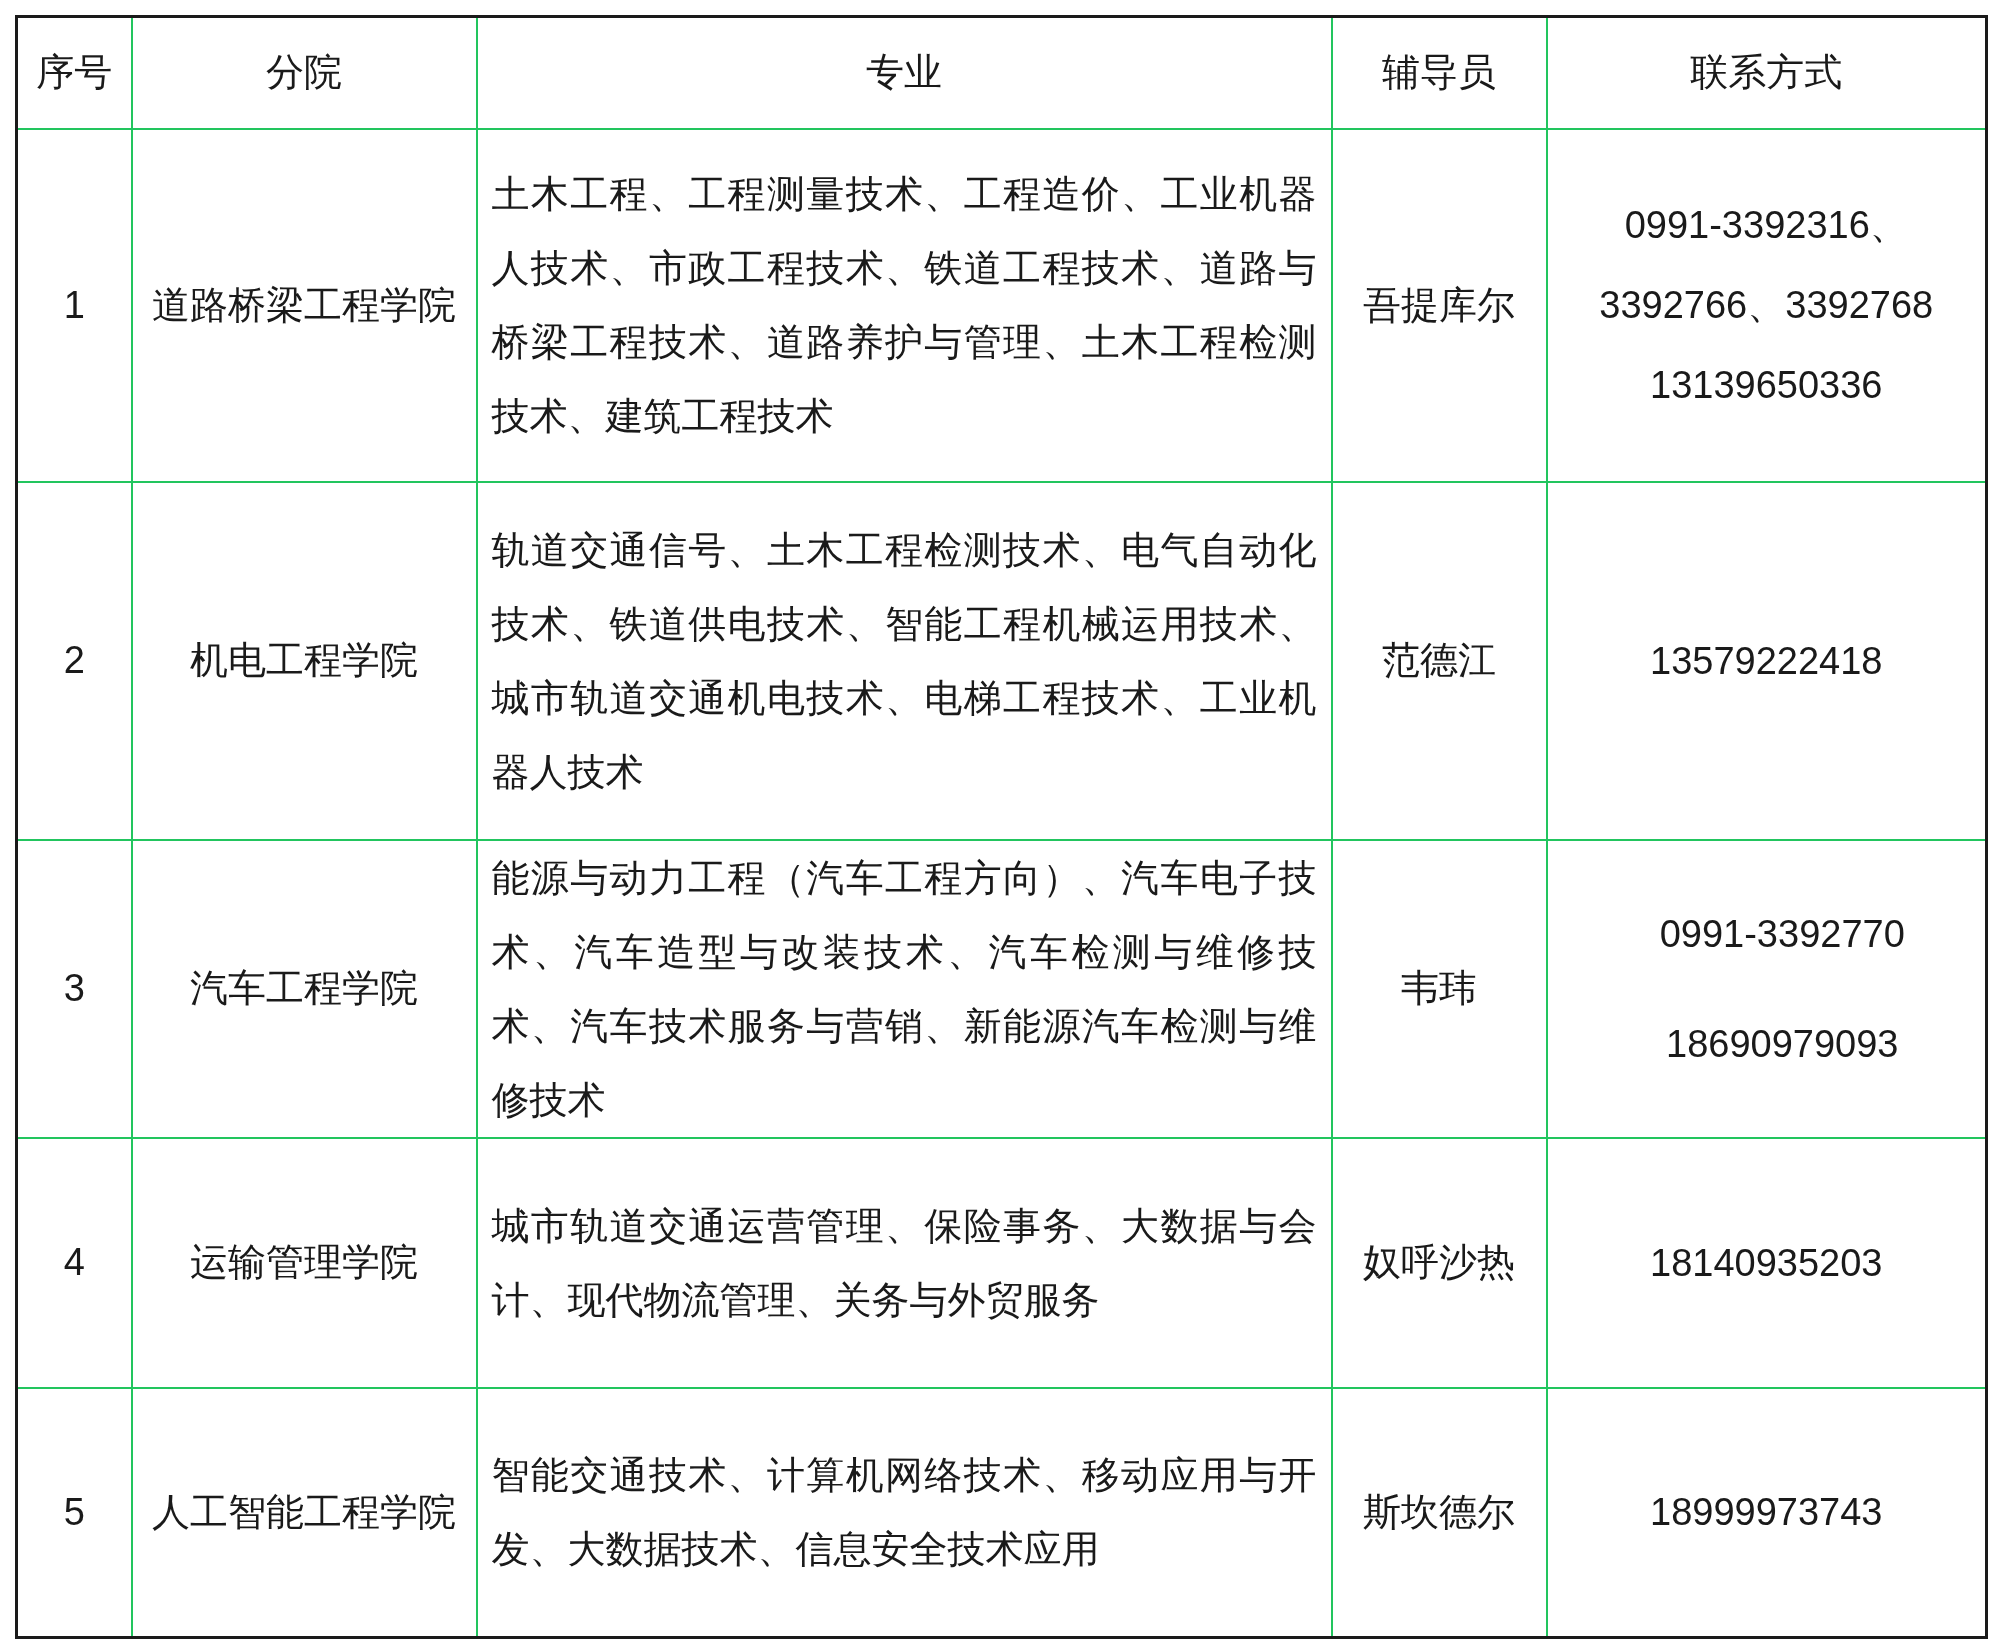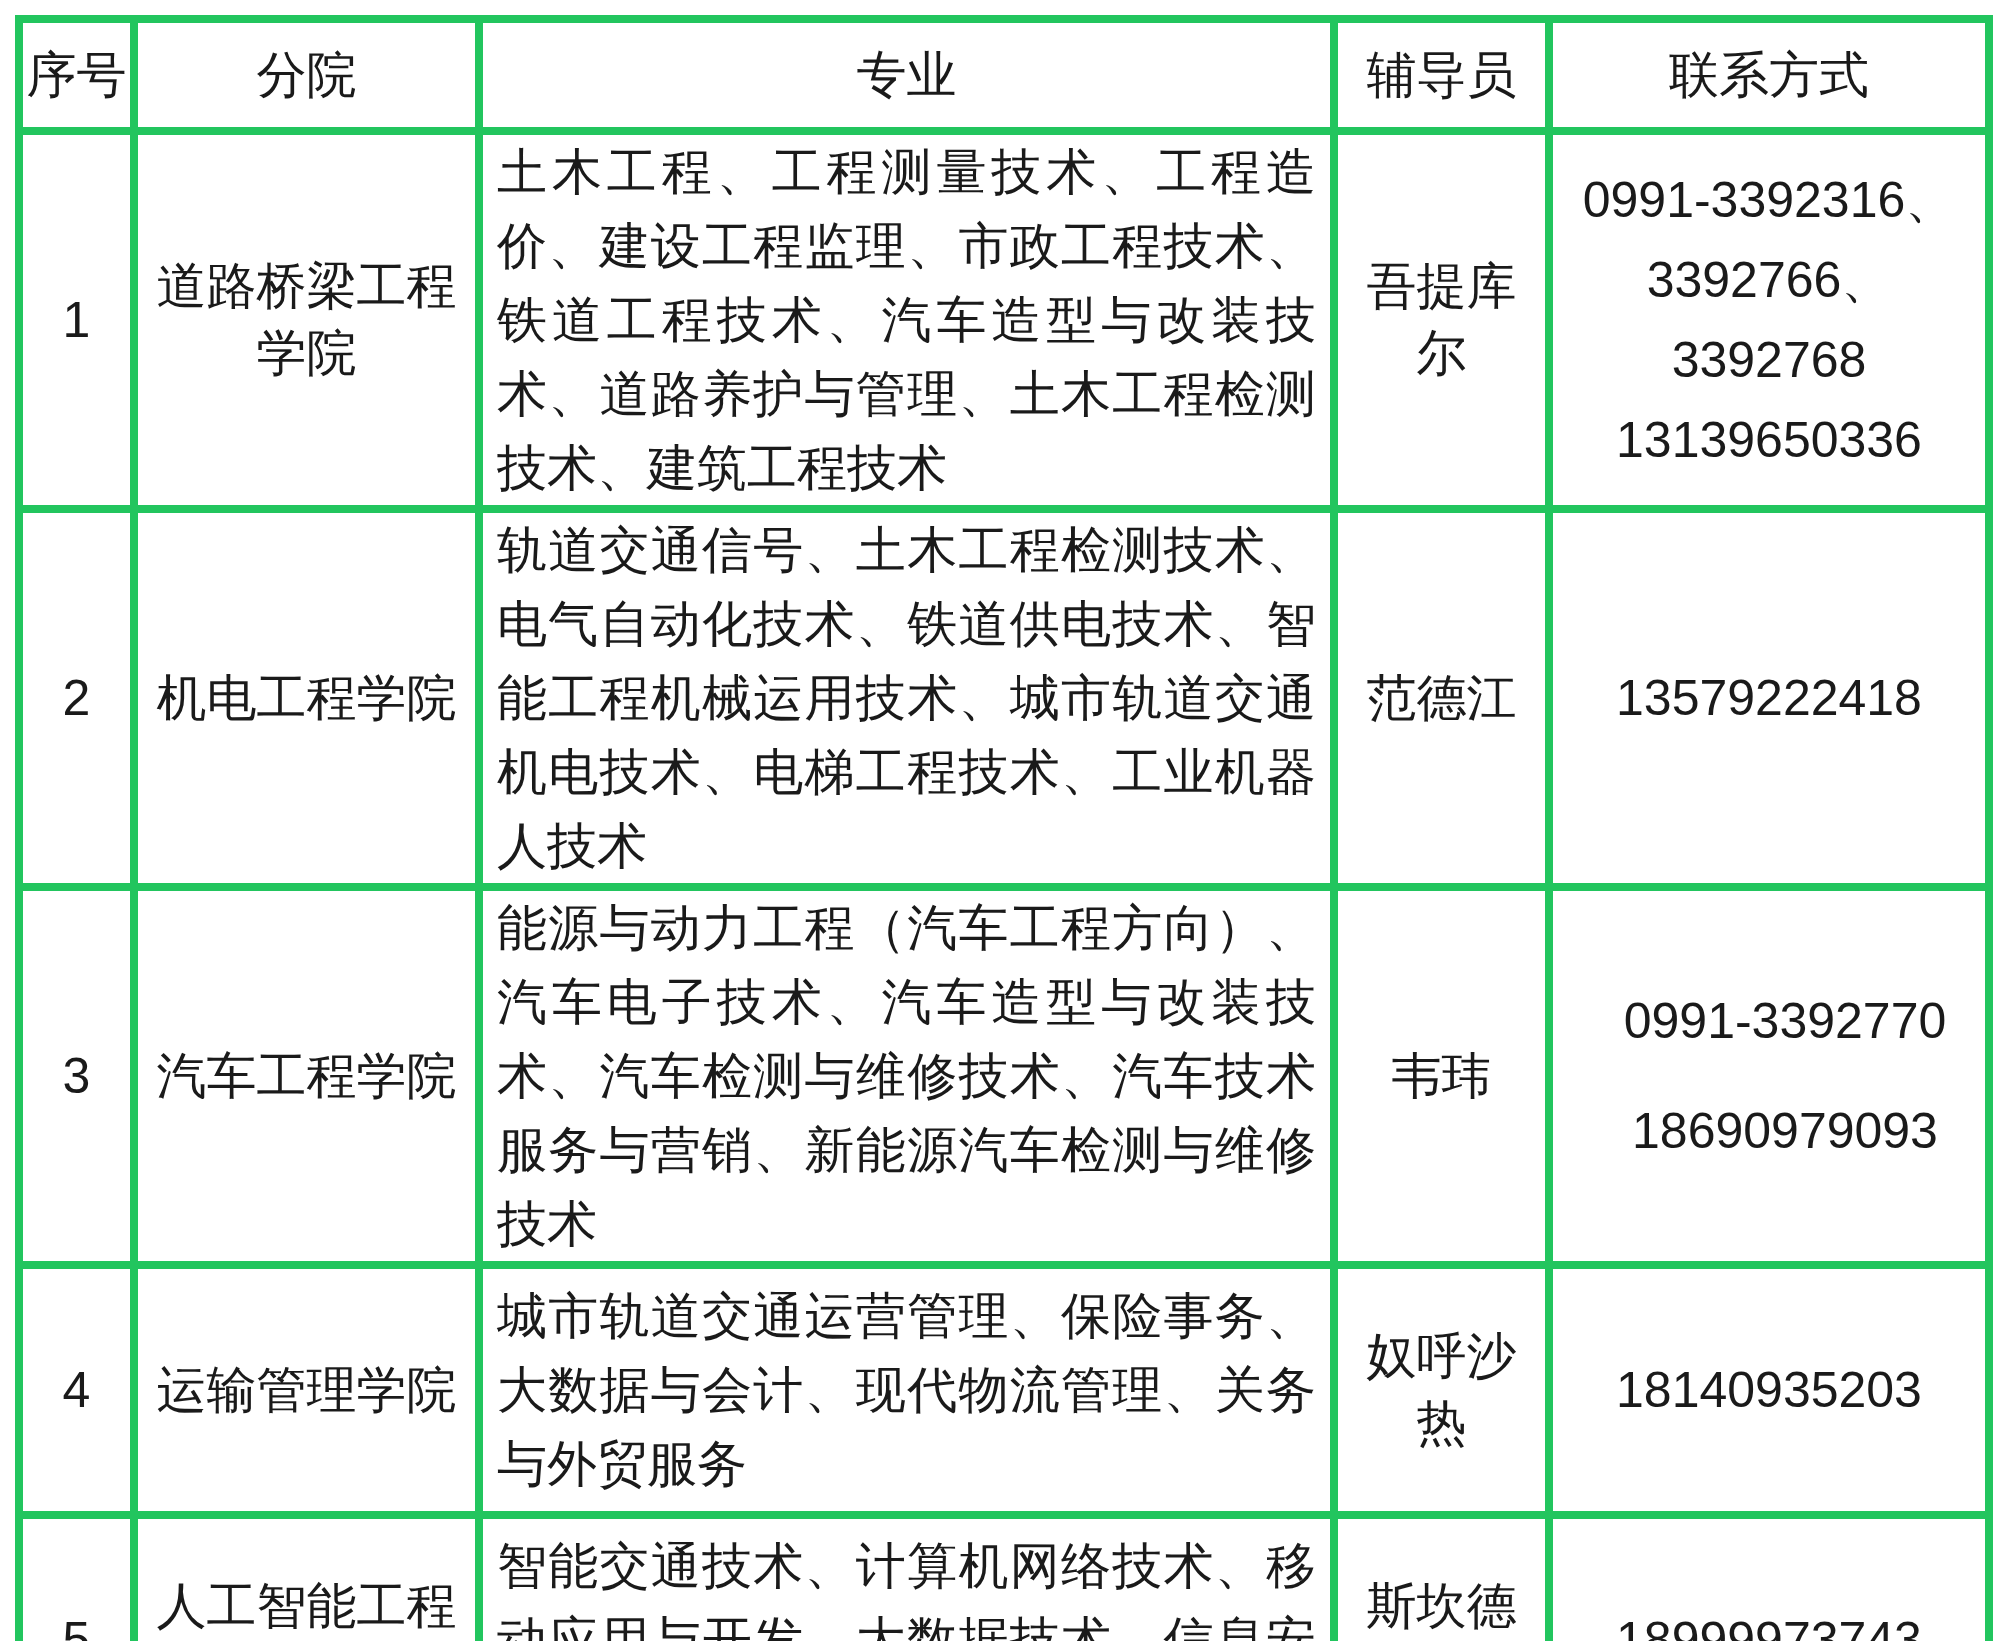--- a/index.html
+++ b/index.html
@@ -14,22 +14,22 @@
   table.doc-table {
     position: absolute;
     left: 15px;
     top: 15px;
     width: 1970px;
     border-collapse: collapse;
     table-layout: fixed;
     border: 3px solid #1a1a1a;
   }
   .doc-table th, .doc-table td {
-    border: 8px solid #22c55e;
-    font-size: 50px;
+    border: 2px solid #22c55e;
+    font-size: 38px;
     font-weight: normal;
     text-align: center;
     vertical-align: middle;
     padding: 0;
     overflow: hidden;
   }
   tr.header-row { height: 112px; }
   tr.r1 { height: 353px; }
   tr.r2 { height: 358px; }
   tr.r3 { height: 288px; }
@@ -61,21 +61,21 @@
       <th>序号</th>
       <th>分院</th>
       <th>专业</th>
       <th>辅导员</th>
       <th>联系方式</th>
     </tr>
 
     <tr class="r1">
       <td>1</td>
       <td>道路桥梁工程学院</td>
-      <td class="majors">土木工程、工程测量技术、工程造价、建设工程监理、市政工程技术、铁道工程技术、汽车造型与改装技术、道路养护与管理、土木工程检测技术、建筑工程技术</td>
+      <td class="majors">土木工程、工程测量技术、工程造价、工业机器人技术、市政工程技术、铁道工程技术、道路与桥梁工程技术、道路养护与管理、土木工程检测技术、建筑工程技术</td>
       <td class="counselor">吾提库尔</td>
       <td class="contact">
         <div>0991-3392316、</div>
         <div>3392766、3392768</div>
         <div>13139650336</div>
       </td>
     </tr>
 
     <tr class="r2">
       <td>2</td>

